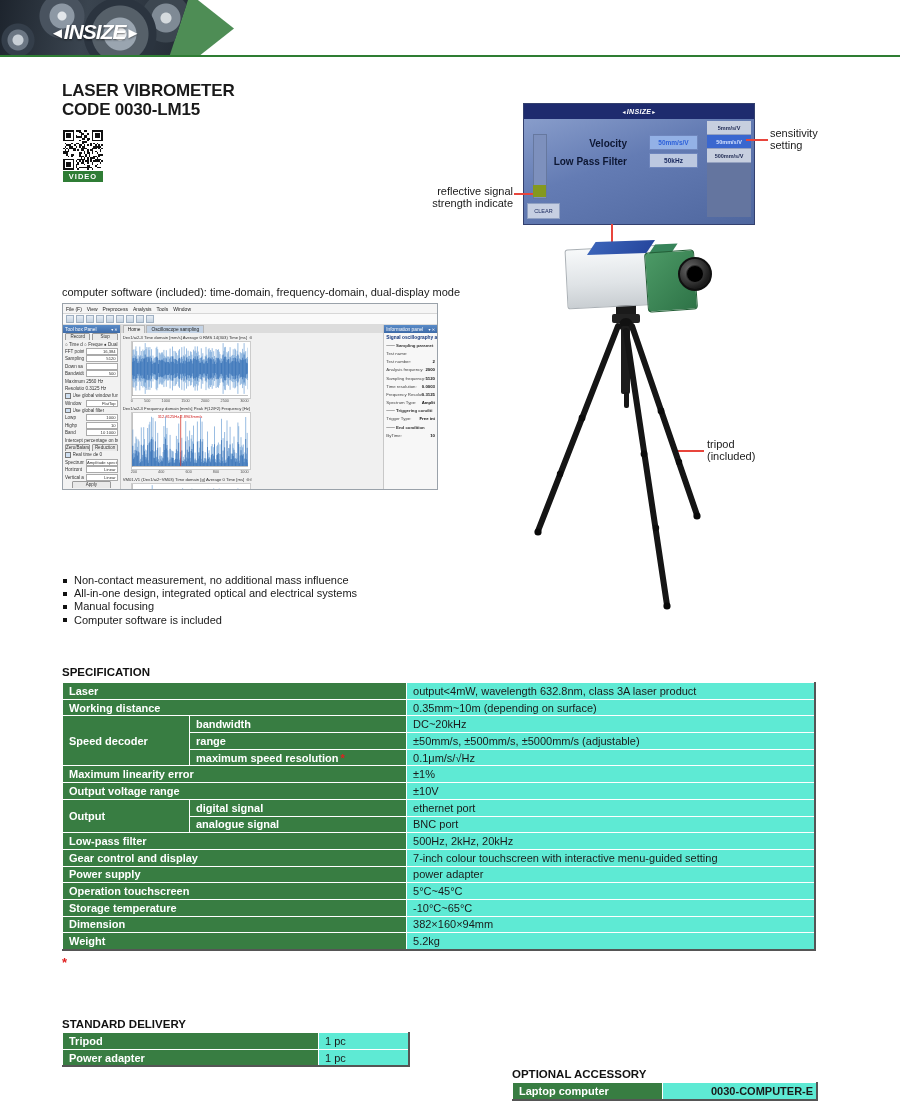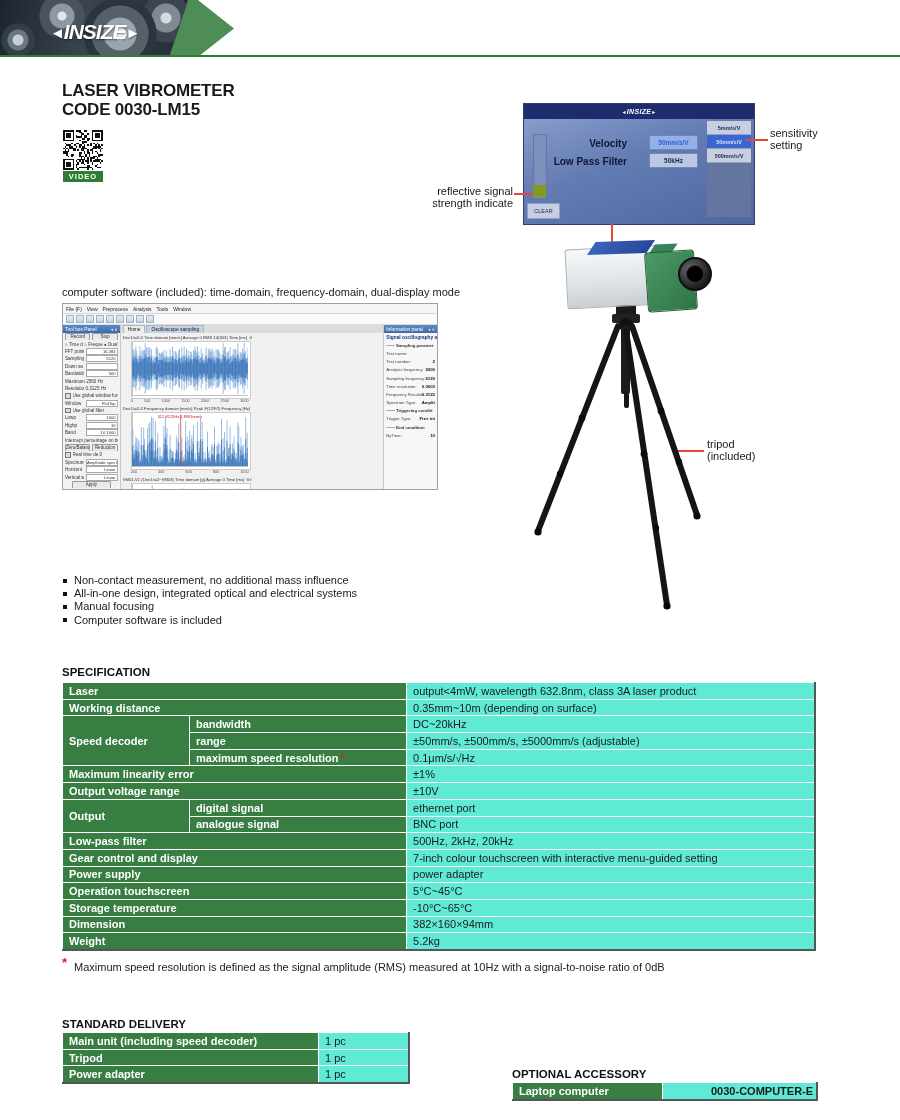--- a/index.html
+++ b/index.html
@@ -701,35 +701,30 @@
   <tr>
           <td class="g" colspan="2">Weight</td>
           <td class="v">5.2kg</td>
         </tr>
 </tbody>
     </table>
 </div>
 
 <div class="footnote-star">*</div>
 <div class="footnote">
-  <div>Maximum speed resolution is defined as the signal amplitude (RMS) measured at 10Hz with a signal-to-noise ratio of 0dB</div>
 </div>
 
 <div class="sec-head" style="left:62px;top:1018px;">STANDARD DELIVERY</div>
 <div class="del-wrap">
 <table class="gt" style="width:348px;">
   <colgroup>
         <col style="width:256px">
         <col>
       </colgroup>
   <tbody>
-        <tr>
-          <td class="g">Main unit (including speed decoder)</td>
-          <td class="v">1 pc</td>
-        </tr>
   <tr>
           <td class="g">Tripod</td>
           <td class="v">1 pc</td>
         </tr>
   <tr>
           <td class="g">Power adapter</td>
           <td class="v">1 pc</td>
         </tr>
 </tbody>
     </table>

